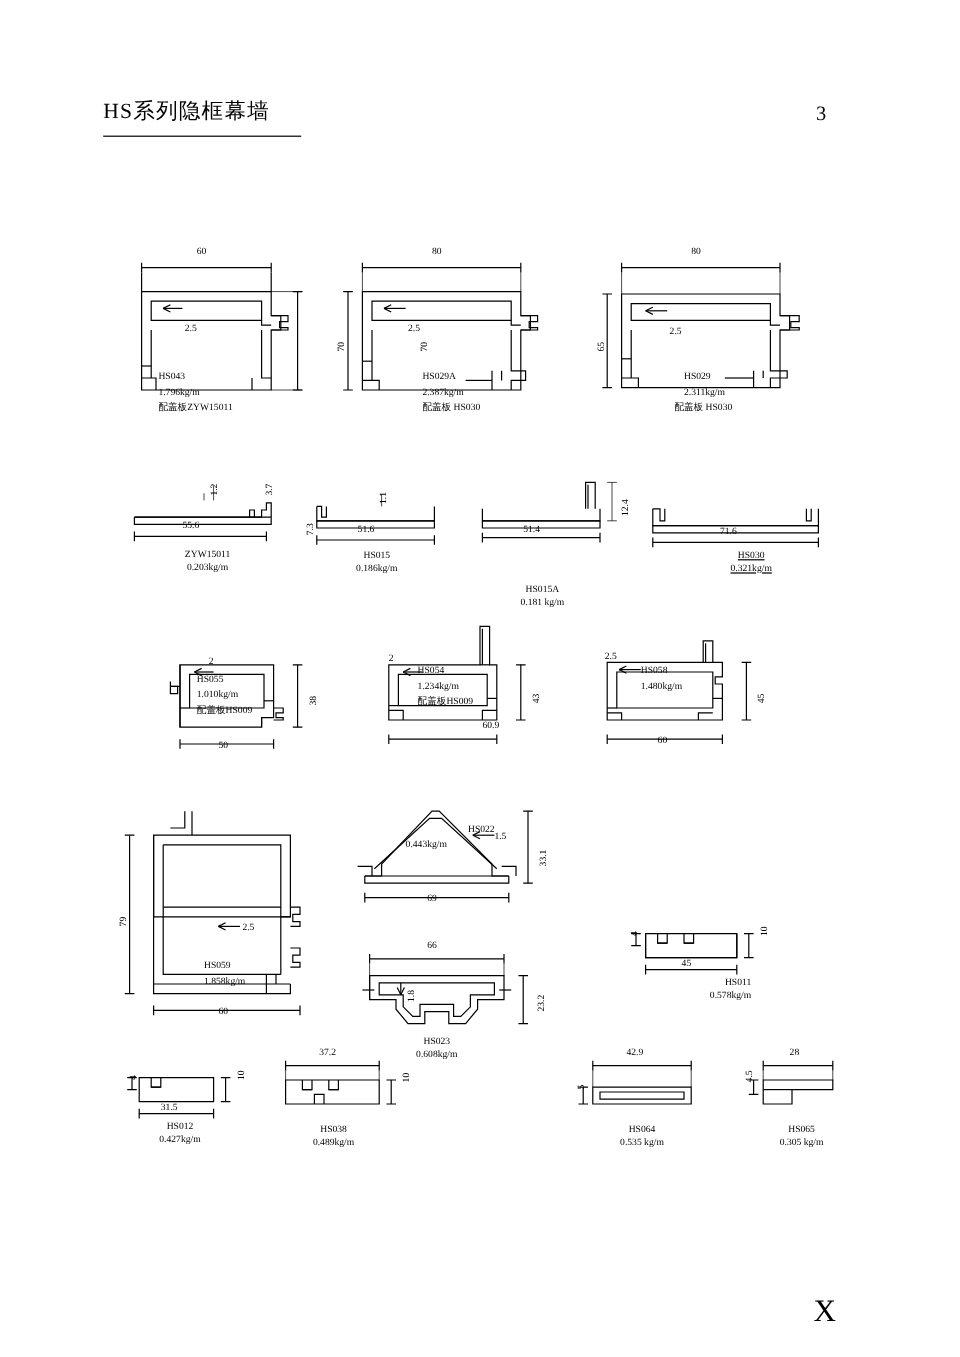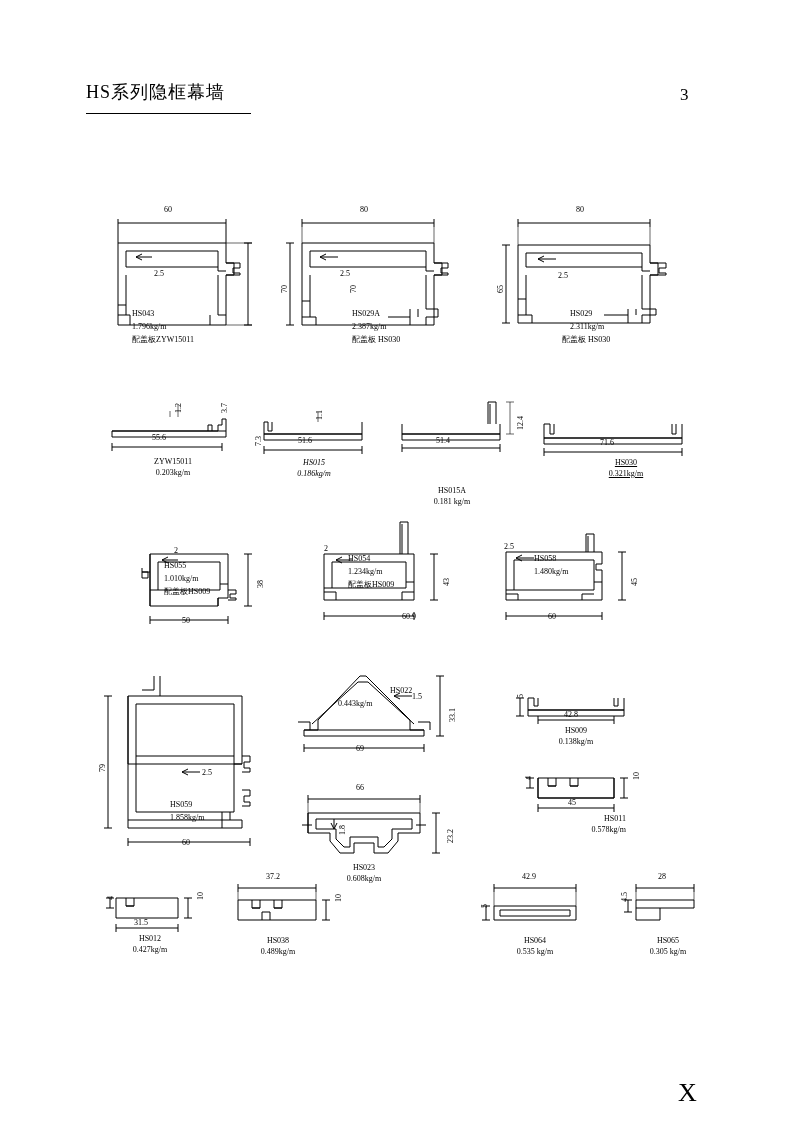--- a/index.html
+++ b/index.html
@@ -235,21 +235,21 @@
 
         <path d="M6 52 H104"></path>
         <path d="M6 48 v8 M104 48 v8"></path>
 
         <path d="M60 24 V14" stroke-width="0.6"></path>
       </g>
     </svg>
     <div class="dim vert" style="left:57px; top:22px;">1.1</div>
     <div class="dim vert" style="left:-4px; top:48px;">7.3</div>
     <div class="dim" style="left:40px; top:38px;">51.6</div>
-    <div class="caption" style="left:0px; top:60px; width:112px;font-style:italic;">
+    <div class="caption" style="left:0px; top:60px; width:112px;">
       <div>HS015</div>
       <div>0.186kg/m</div>
     </div>
   </div>
 
   <div class="prof" style="left:396px; top:390px;">
     <svg width="130" height="70" viewBox="0 0 130 70">
       <g fill="none" stroke="#000" stroke-width="1">
         <path d="M6 34 V44 H104 V34"></path>
         <path d="M6 44 V50 H104 V44"></path>
@@ -338,21 +338,21 @@
 
         <path d="M124 42 V88"></path>
         <path d="M120 42 h8 M120 88 h8"></path>
 
         <path d="M26 48 H42"></path>
         <path d="M26 48 l6 -3 M26 48 l6 3"></path>
       </g>
     </svg>
     <div class="dim" style="left:14px; top:32px;">2</div>
     <div class="dim vert" style="left:132px; top:74px;">43</div>
-    <div class="dim" style="left:44px; top:100px;padding-left:48px;">60.9</div>
+    <div class="dim" style="left:44px; top:88px;padding-left:48px;">60.9</div>
     <div class="lbl" style="left:38px; top:42px;">HS054</div>
     <div class="lbl" style="left:38px; top:55px;">1.234kg/m</div>
     <div class="lbl cn" style="left:38px; top:68px;">配盖板HS009</div>
   </div>
 
   <div class="prof" style="left:486px; top:512px;">
     <svg width="160" height="130" viewBox="0 0 160 130">
       <g fill="none" stroke="#000" stroke-width="1">
         <path d="M20 40 H100 V22 H108 V40 H116 V52 H110 V58 H116 V88 H20 Z"></path>
         <path d="M28 48 H108 V78 H28 Z"></path>
@@ -463,43 +463,20 @@
     </svg>
     <div class="dim" style="left:68px; top:-2px;">66</div>
     <div class="dim vert" style="left:50px; top:50px;">1.8</div>
     <div class="dim vert" style="left:158px; top:58px;">23.2</div>
     <div class="caption" style="left:18px; top:78px; width:116px;">
       <div>HS023</div>
       <div>0.608kg/m</div>
     </div>
   </div>
 
-  <div class="prof" style="left:514px; top:676px;">
-    <svg width="130" height="60" viewBox="0 0 130 60">
-      <g fill="none" stroke="#000" stroke-width="1">
-        <path d="M14 22 V34 H110 V22"></path>
-        <path d="M14 34 V40 H110 V34"></path>
-        <path d="M14 34 H110"></path>
-        <path d="M14 22 H20 V30 H24 V22"></path>
-        <path d="M100 22 V30 H104 V22"></path>
-
-        <path d="M24 44 H100"></path>
-        <path d="M24 40 v8 M100 40 v8"></path>
-
-        <path d="M6 22 V40"></path>
-        <path d="M2 22 h8 M2 40 h8"></path>
-      </g>
-    </svg>
-    <div class="dim vert" style="left:2px; top:22px;">5</div>
-    <div class="dim" style="left:50px; top:34px;">42.8</div>
-    <div class="caption" style="left:12px; top:50px; width:100px;">
-      <div>HS009</div>
-      <div>0.138kg/m</div>
-    </div>
-  </div>
 
   <div class="prof" style="left:514px; top:760px;">
     <svg width="130" height="60" viewBox="0 0 130 60">
       <g fill="none" stroke="#000" stroke-width="1">
         <path d="M24 18 H100 V38 H24 Z"></path>
         <path d="M34 18 V26 H42 V18"></path>
         <path d="M56 18 V26 H64 V18"></path>
         <path d="M34 26 H42 M56 26 H64"></path>
         <path d="M24 18 V38 H100 V18"></path>
 

